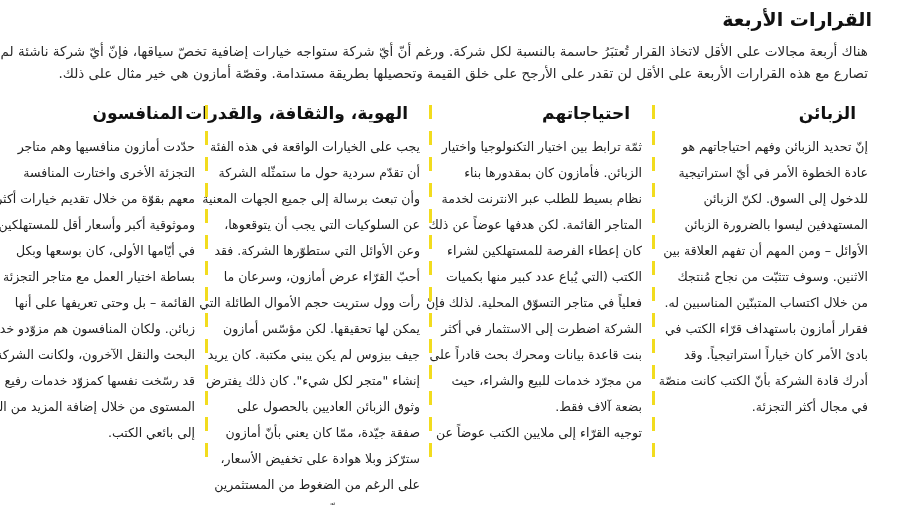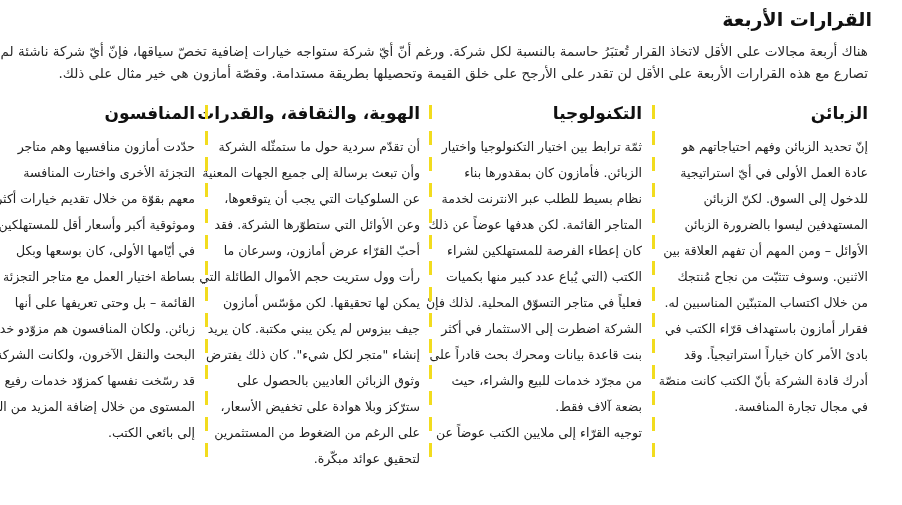--- a/index.html
+++ b/index.html
@@ -55,21 +55,21 @@
     }
     .col-heading {
       margin: 0;
       font-size: 17px;
       font-weight: bold;
       line-height: 26px;
       color: #111;
       white-space: nowrap;
       position: absolute;
       top: 0;
-      right: 0;
+      right: 12px;
     }
     .col-body {
       position: absolute;
       top: 34px;
       right: 0;
       font-size: 12.5px;
       line-height: 26px;
       color: #222;
       white-space: nowrap;
     }
@@ -95,37 +95,37 @@
 
   <p class="intro">
     <span>هناك أربعة مجالات على الأقل لاتخاذ القرار تُعتبَرُ حاسمة بالنسبة لكل شركة. ورغم أنّ أيّ شركة ستواجه خيارات إضافية تخصّ سياقها، فإنّ أيّ شركة ناشئة لم</span>
     <span>تصارع مع هذه القرارات الأربعة على الأقل لن تقدر على الأرجح على خلق القيمة وتحصيلها بطريقة مستدامة. وقصّة أمازون هي خير مثال على ذلك.</span>
   </p>
 
   <section class="col" style="right: 34px; width: 212px;">
     <h2 class="col-heading">الزبائن</h2>
     <div class="col-body">
       <span>إنّ تحديد الزبائن وفهم احتياجاتهم هو</span>
-      <span>عادة العمل الأولى في أيّ استراتيجية</span>
+      <span>عادة الخطوة الأمر في أيّ استراتيجية</span>
       <span>للدخول إلى السوق. لكنّ الزبائن</span>
       <span>المستهدفين ليسوا بالضرورة الزبائن</span>
       <span>الأوائل – ومن المهم أن تفهم العلاقة بين</span>
       <span>الاثنين. وسوف تتثبّت من نجاح مُنتجك</span>
       <span>من خلال اكتساب المتبنّين المناسبين له.</span>
       <span>فقرار أمازون باستهداف قرّاء الكتب في</span>
       <span>بادئ الأمر كان خياراً استراتيجياً. وقد</span>
       <span>أدرك قادة الشركة بأنّ الكتب كانت منصّة</span>
-      <span>في مجال تجارة المنافسة.</span>
+      <span>في مجال أكثر التجزئة.</span>
     </div>
   </section>
 
   <div class="divider" style="left: 652px;"></div>
 
   <section class="col" style="right: 260px; width: 212px;">
-    <h2 class="col-heading">التكنولوجيا</h2>
+    <h2 class="col-heading">احتياجاتهم</h2>
     <div class="col-body">
       <span>ثمّة ترابط بين اختيار التكنولوجيا واختيار</span>
       <span>الزبائن. فأمازون كان بمقدورها بناء</span>
       <span>نظام بسيط للطلب عبر الانترنت لخدمة</span>
       <span>المتاجر القائمة. لكن هدفها عوضاً عن ذلك</span>
       <span>كان إعطاء الفرصة للمستهلكين لشراء</span>
       <span>الكتب (التي يُباع عدد كبير منها بكميات</span>
       <span>فعلياً في متاجر التسوّق المحلية. لذلك فإنّ</span>
       <span>الشركة اضطرت إلى الاستثمار في أكثر</span>
       <span>بنت قاعدة بيانات ومحرك بحث قادراً على</span>
@@ -133,30 +133,32 @@
       <span>بضعة آلاف فقط.</span>
       <span>توجيه القرّاء إلى ملايين الكتب عوضاً عن</span>
     </div>
   </section>
 
   <div class="divider" style="left: 429px;"></div>
 
   <section class="col" style="right: 482px; width: 215px;">
     <h2 class="col-heading">الهوية، والثقافة، والقدرات</h2>
     <div class="col-body">
+      <span>يجب على الخيارات الواقعة في هذه الفئة</span>
       <span>أن تقدّم سردية حول ما ستمثّله الشركة</span>
       <span>وأن تبعث برسالة إلى جميع الجهات المعنية</span>
       <span>عن السلوكيات التي يجب أن يتوقعوها،</span>
       <span>وعن الأوائل التي ستطوّرها الشركة. فقد</span>
       <span>أحبّ القرّاء عرض أمازون، وسرعان ما</span>
       <span>رأت وول ستريت حجم الأموال الطائلة التي</span>
       <span>يمكن لها تحقيقها. لكن مؤسّس أمازون</span>
       <span>جيف بيزوس لم يكن يبني مكتبة. كان يريد</span>
       <span>إنشاء "متجر لكل شيء". كان ذلك يفترض</span>
       <span>وثوق الزبائن العاديين بالحصول على</span>
+      <span>صفقة جيّدة، ممّا كان يعني بأنّ أمازون</span>
       <span>سترّكز وبلا هوادة على تخفيض الأسعار،</span>
       <span>على الرغم من الضغوط من المستثمرين</span>
       <span>لتحقيق عوائد مبكّرة.</span>
     </div>
   </section>
 
   <div class="divider" style="left: 205px;"></div>
 
   <section class="col" style="right: 707px; width: 260px;">
     <h2 class="col-heading">المنافسون</h2>

